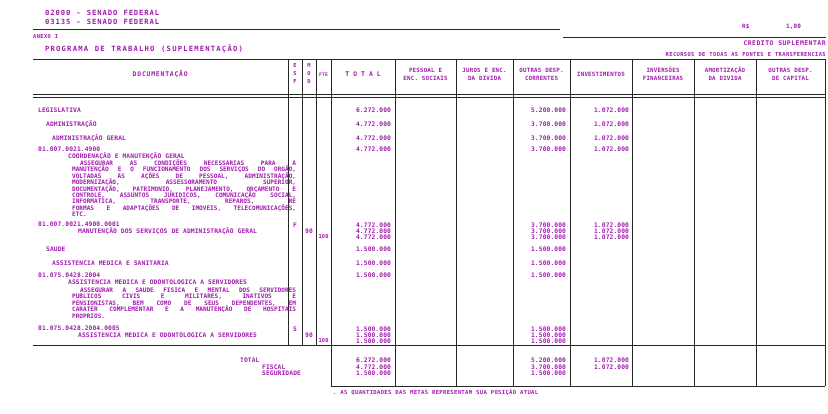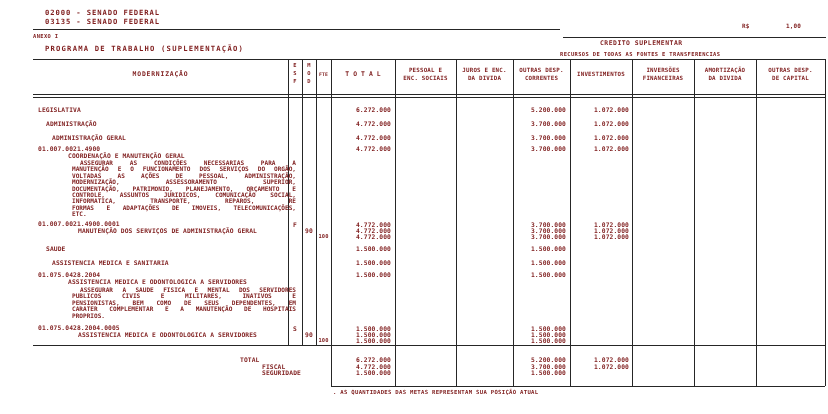--- a/index.html
+++ b/index.html
@@ -1,25 +1,25 @@
 <!DOCTYPE html>
 <html><head>
 <meta charset="utf-8">
 <style>
   html,body{margin:0;padding:0;background:#ffffff;}
   .sheet{
     position:relative;width:828px;height:414px;background:#fff;overflow:hidden;
     font-family:"DejaVu Sans Mono","Liberation Mono",monospace;
-    font-weight:bold;color:#7f1d1d;
+    font-weight:bold;color:#a21caf;
     -webkit-font-smoothing:none;
   }
   .t{position:absolute;white-space:nowrap;font-size:6.3px;line-height:7px;letter-spacing:.1px;}
   .money{text-align:right;}
   .c{text-align:center;}
-  .r{}
+  .r{text-align:right;}
   .vl{position:absolute;width:1px;background:#262626;}
   .hl{position:absolute;height:1px;background:#262626;}
   .hd{font-size:5.8px;letter-spacing:.2px;}
   .esf{font-size:5.4px;}
   .big{font-size:7.2px;letter-spacing:.9px;}
   .para{position:absolute;width:224px;font-size:6.1px;line-height:6.4px;letter-spacing:0;}
   .pline{display:block;text-align:justify;text-align-last:justify;white-space:nowrap;}
   .para .pline:first-child{text-indent:8px;}
   .small{font-size:5.4px;letter-spacing:.4px;}
 </style>
@@ -52,21 +52,21 @@
   <div class="vl" style="left:331px;top:59px;height:327px"></div>
   <div class="vl" style="left:395px;top:59px;height:327px"></div>
   <div class="vl" style="left:456px;top:59px;height:327px"></div>
   <div class="vl" style="left:513px;top:59px;height:327px"></div>
   <div class="vl" style="left:570px;top:59px;height:327px"></div>
   <div class="vl" style="left:632px;top:59px;height:327px"></div>
   <div class="vl" style="left:694px;top:59px;height:327px"></div>
   <div class="vl" style="left:756px;top:59px;height:327px"></div>
   <div class="vl" style="left:825px;top:59px;height:327px"></div>
 
-  <div class="t c" style="left:33px;top:71px;width:255px;font-size:6.4px;letter-spacing:.8px">MODERNIZAÇÃO</div>
+  <div class="t c" style="left:33px;top:71px;width:255px;font-size:6.4px;letter-spacing:.8px">DOCUMENTAÇÃO</div>
   <div class="t c esf" style="left:288px;top:62px;width:14px">E</div>
   <div class="t c esf" style="left:288px;top:70px;width:14px">S</div>
   <div class="t c esf" style="left:288px;top:78px;width:14px">F</div>
   <div class="t c esf" style="left:302px;top:62px;width:14px">M</div>
   <div class="t c esf" style="left:302px;top:70px;width:14px">O</div>
   <div class="t c esf" style="left:302px;top:78px;width:14px">D</div>
   <div class="t c" style="left:316px;top:71px;width:15px;font-size:4.8px">FTE</div>
   <div class="t c" style="left:331px;top:71px;width:64px;font-size:6.4px">T O T A L</div>
 
   <div class="t c hd" style="left:395px;top:67px;width:61px">PESSOAL E</div>

